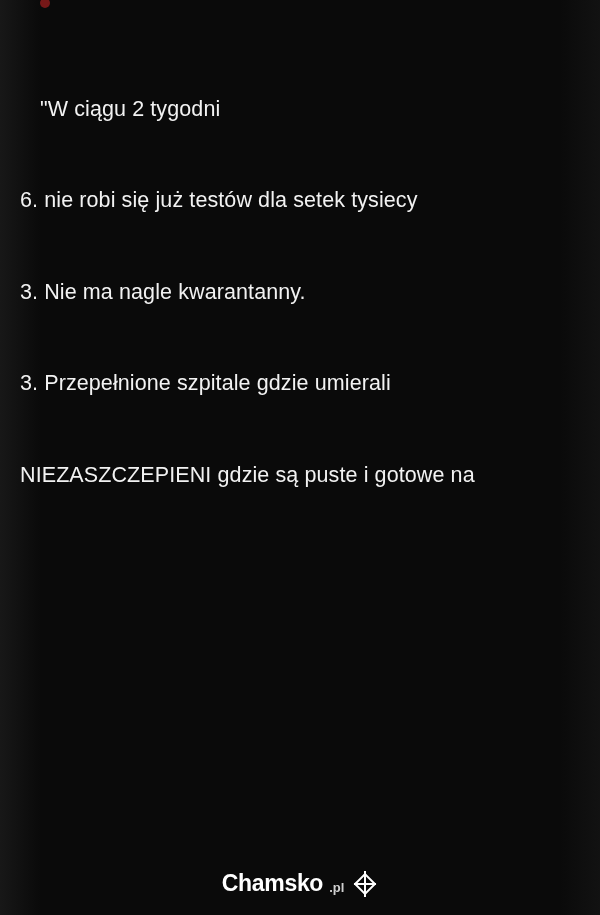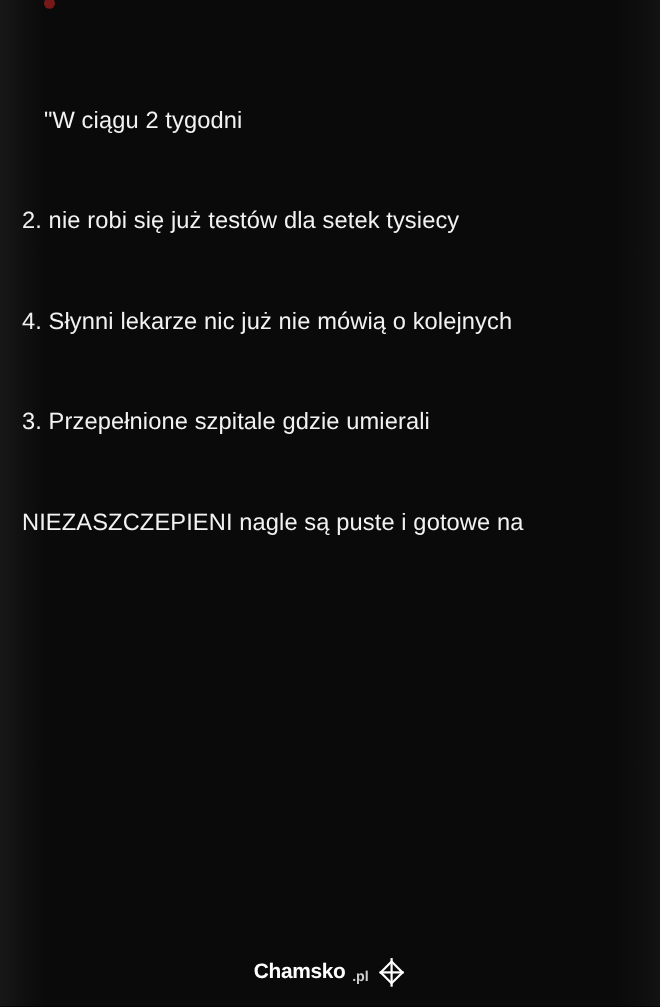--- a/index.html
+++ b/index.html
@@ -66,21 +66,21 @@
     right: 0;
     bottom: 18px;
     display: flex;
     align-items: center;
     justify-content: center;
     gap: 6px;
   }
   .wm-text {
     font-family: "Liberation Sans", sans-serif;
     font-weight: bold;
-    font-size: 19px;
+    font-size: 23px;
     color: #ffffff;
     letter-spacing: -0.3px;
   }
   .wm-suffix {
     font-family: "Liberation Sans", sans-serif;
     font-weight: bold;
     font-size: 13px;
     color: #cfcfcf;
     align-self: flex-end;
     padding-bottom: 2px;
@@ -121,24 +121,24 @@
 </style>
 </head>
 <body>
 
 <div class="screen">
   <div class="vignette"></div>
 
   <div class="post-text">
     <span class="dot"></span>
     <span class="line first">"W ciągu 2 tygodni</span>
-    <span class="line">2. nie robi się już testów dla setek tysiecy</span>
-    <span class="line">4. Słynni lekarze nic już nie mówią o kolejnych</span>
+    <span class="line">6. nie robi się już testów dla setek tysiecy</span>
+    <span class="line">3. Nie ma nagle kwarantanny.</span>
     <span class="line">3. Przepełnione szpitale gdzie umierali</span>
-    <span class="line">NIEZASZCZEPIENI nagle są puste i gotowe na</span>
+    <span class="line">NIEZASZCZEPIENI gdzie są puste i gotowe na</span>
     
     
     
     
     
     
     
     
     
     

